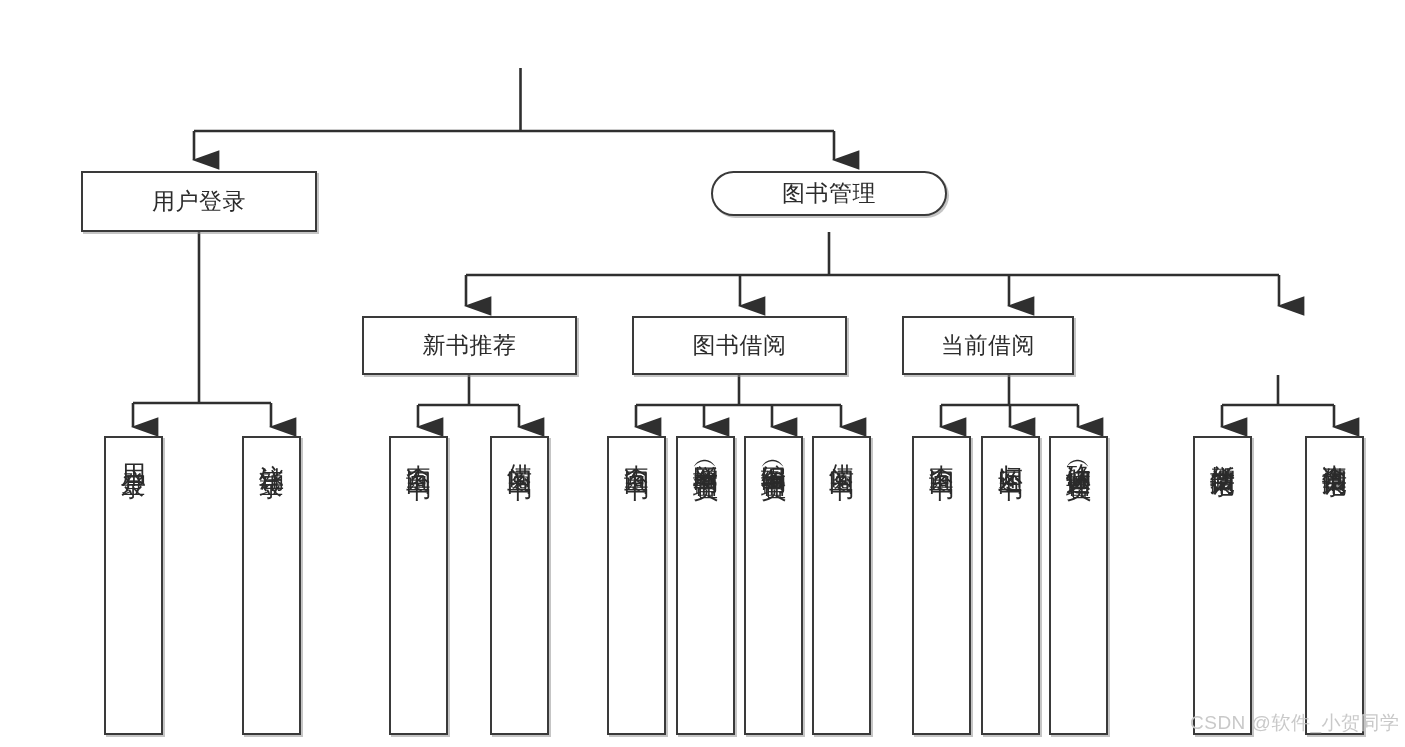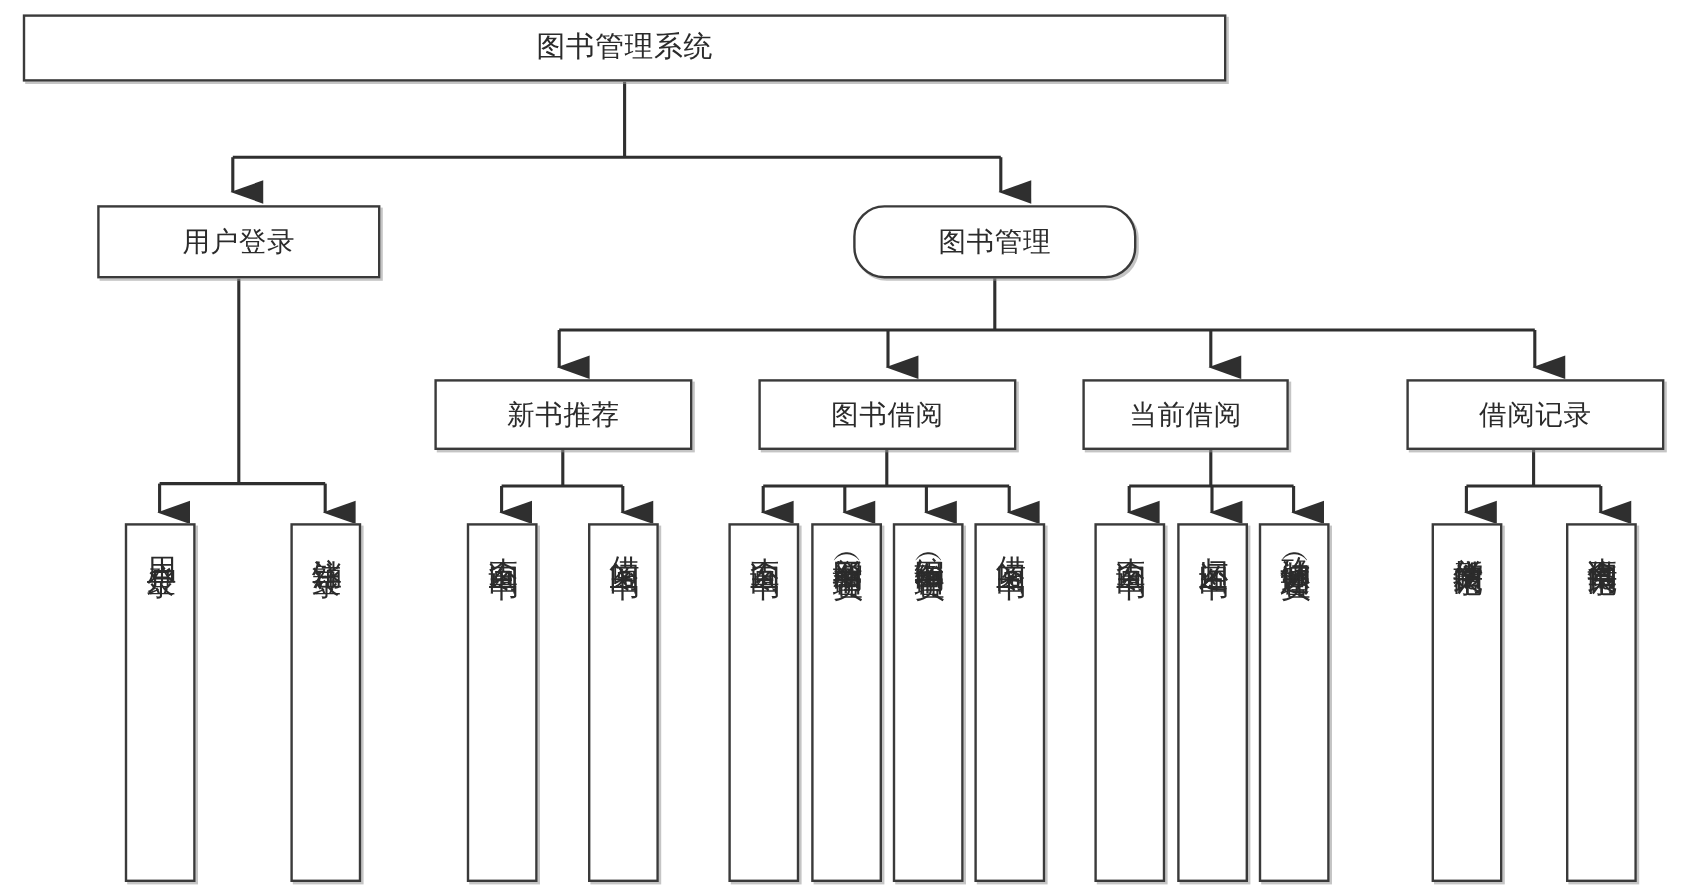--- a/index.html
+++ b/index.html
@@ -134,43 +134,37 @@
       <path d="M 1010 405 L 1010 427" marker-end="url(#arrowDown)"></path>
       <path d="M 1078 405 L 1078 427" marker-end="url(#arrowDown)"></path>
 
       <path d="M 1278 375 L 1278 405"></path>
       <path d="M 1222 405 L 1334 405"></path>
       <path d="M 1222 405 L 1222 427" marker-end="url(#arrowDown)"></path>
       <path d="M 1334 405 L 1334 427" marker-end="url(#arrowDown)"></path>
     </g>
   </svg>
 
-  <div class="node h root" style="left:19px; top:12px; width:1003px; height:56px;">
-    <span class="node-label">图书管理系统</span>
-  </div>
 
   <div class="node h" style="left:81px; top:171px; width:236px; height:61px;">
     <span class="node-label">用户登录</span>
   </div>
-  <div class="node h" style="left:711px; top:171px; width:236px; height:61px;border-radius:26px;">
+  <div class="node h" style="left:711px; top:171px; width:236px; height:45px;border-radius:26px;">
     <span class="node-label">图书管理</span>
   </div>
 
   <div class="node h" style="left:362px; top:316px; width:215px; height:59px;align-items:center;">
     <span class="node-label">新书推荐</span>
   </div>
   <div class="node h" style="left:632px; top:316px; width:215px; height:59px;">
     <span class="node-label">图书借阅</span>
   </div>
   <div class="node h" style="left:902px; top:316px; width:172px; height:59px;">
     <span class="node-label">当前借阅</span>
   </div>
-  <div class="node h" style="left:1172px; top:316px; width:215px; height:59px;">
-    <span class="node-label">借阅记录</span>
-  </div>
 
   <div class="node v" style="left:104px; top:436px; width:59px; height:299px;">
     <span class="node-label">用户登录</span>
   </div>
   <div class="node v" style="left:242px; top:436px; width:59px; height:299px;">
     <span class="node-label">注销登录</span>
   </div>
 
   <div class="node v" style="left:389px; top:436px; width:59px; height:299px;">
     <span class="node-label">查询图书</span>
@@ -202,14 +196,15 @@
     <span class="node-label">确认归还（管理员）</span>
   </div>
 
   <div class="node v tall" style="left:1193px; top:436px; width:59px; height:299px;">
     <span class="node-label">新增借阅记录</span>
   </div>
   <div class="node v tall" style="left:1305px; top:436px; width:59px; height:299px;">
     <span class="node-label">查询借阅记录</span>
   </div>
 
+  <div class="watermark">CSDN @软件_小贺同学</div>
 
 </div>
 
 </body></html>

